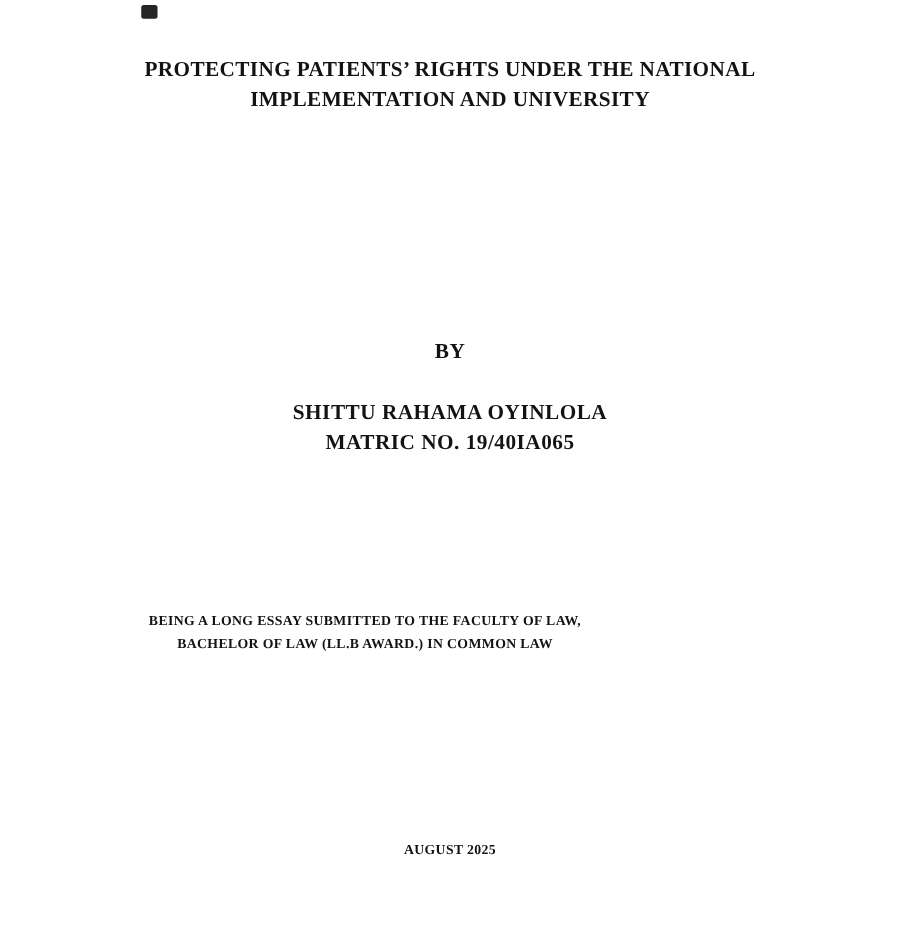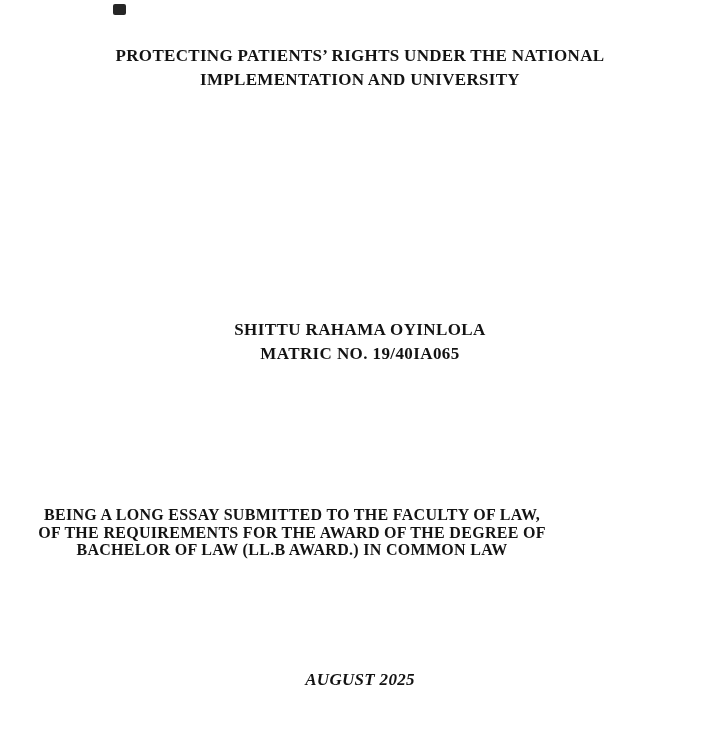--- a/index.html
+++ b/index.html
@@ -50,58 +50,57 @@
     position: absolute;
     top: 318px;
     left: 0;
     width: 720px;
     font-size: 17px;
     line-height: 24px;
     letter-spacing: 0.4px;
   }
   .submission-statement {
     position: absolute;
-    top: 506px;
+    top: 489px;
     left: 0;
     width: 584px;
-    font-size: 16px;
+    font-size: 11px;
     line-height: 17.5px;
     letter-spacing: 0.3px;
   }
   .date-line {
     position: absolute;
     top: 668px;
     left: 0;
     width: 720px;
-    font-size: 17px;
+    font-size: 11px;
     line-height: 24px;
     letter-spacing: 0.3px;
-    font-style: italic;
   }
   .line { display: block; }
 </style>
 </head>
 <body>
 
 <div class="page">
 
   <div class="corner-mark"></div>
 
   <h1 class="thesis-title">
     <span class="line">PROTECTING PATIENTS’ RIGHTS UNDER THE NATIONAL</span>
     <span class="line">IMPLEMENTATION AND UNIVERSITY</span>
   </h1>
 
+  <div class="by-label">BY</div>
 
   <div class="author-block">
     <span class="line">SHITTU RAHAMA OYINLOLA</span>
     <span class="line">MATRIC NO. 19/40IA065</span>
   </div>
 
   <div class="submission-statement">
     <span class="line">BEING A LONG ESSAY SUBMITTED TO THE FACULTY OF LAW,</span>
-    <span class="line">OF THE REQUIREMENTS FOR THE AWARD OF THE DEGREE OF</span>
     <span class="line">BACHELOR OF LAW (LL.B AWARD.) IN COMMON LAW</span>
   </div>
 
   <div class="date-line">AUGUST 2025</div>
 
 </div>
 
 </body></html>

